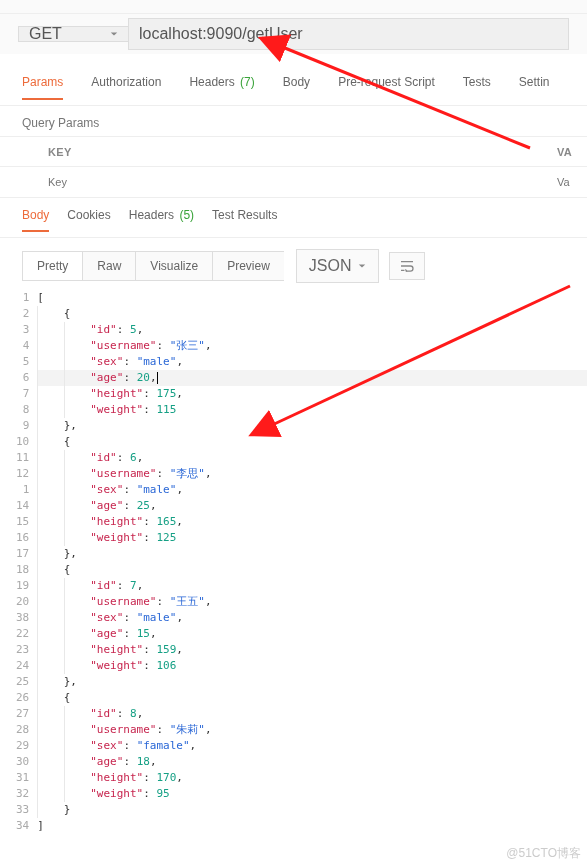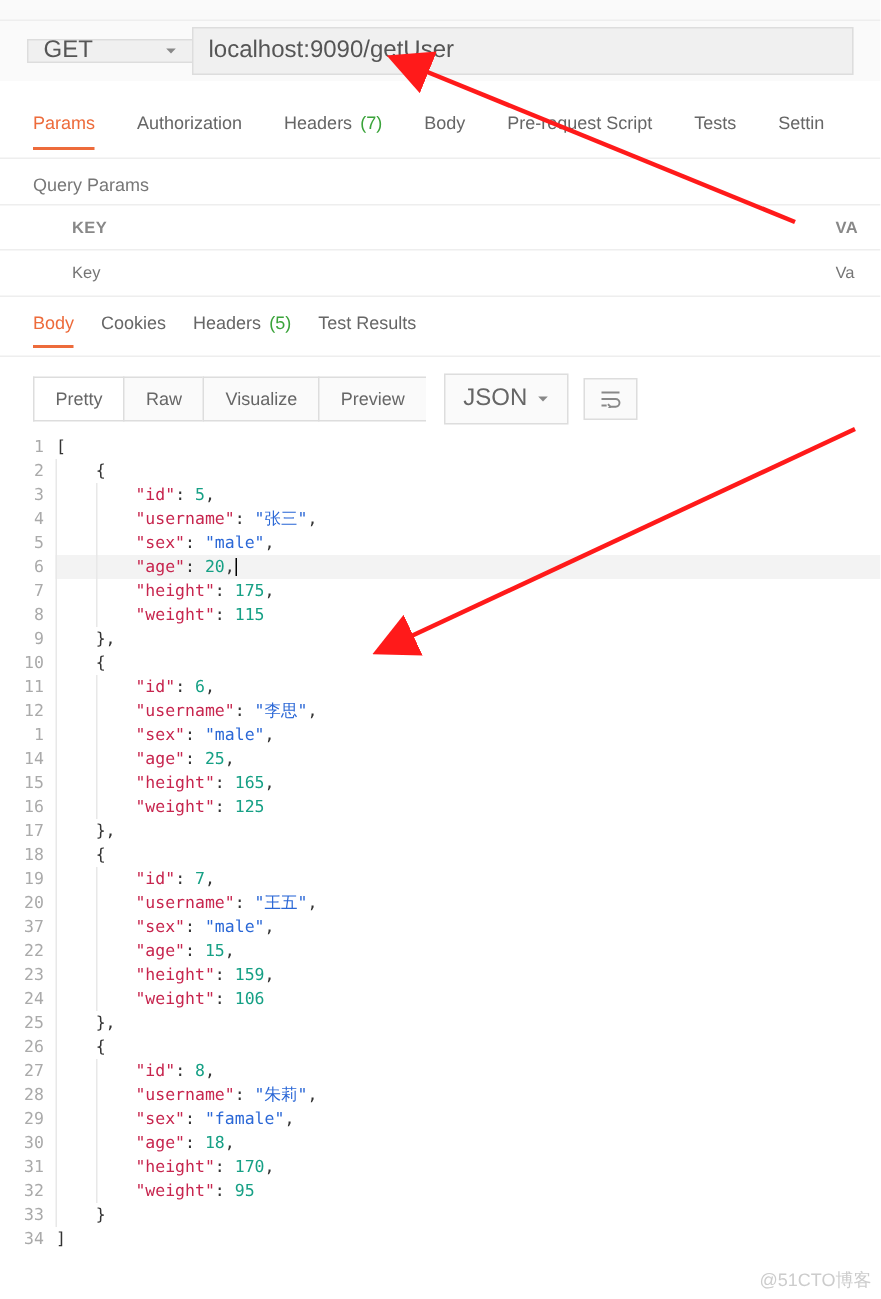--- a/index.html
+++ b/index.html
@@ -128,21 +128,21 @@
       <div>11</div>
       <div>12</div>
       <div>1</div>
       <div>14</div>
       <div>15</div>
       <div>16</div>
       <div>17</div>
       <div>18</div>
       <div>19</div>
       <div>20</div>
-      <div>37</div>
+      <div>38</div>
       <div>22</div>
       <div>23</div>
       <div>24</div>
       <div>25</div>
       <div>26</div>
       <div>27</div>
       <div>28</div>
       <div>29</div>
       <div>30</div>
       <div>31</div>

